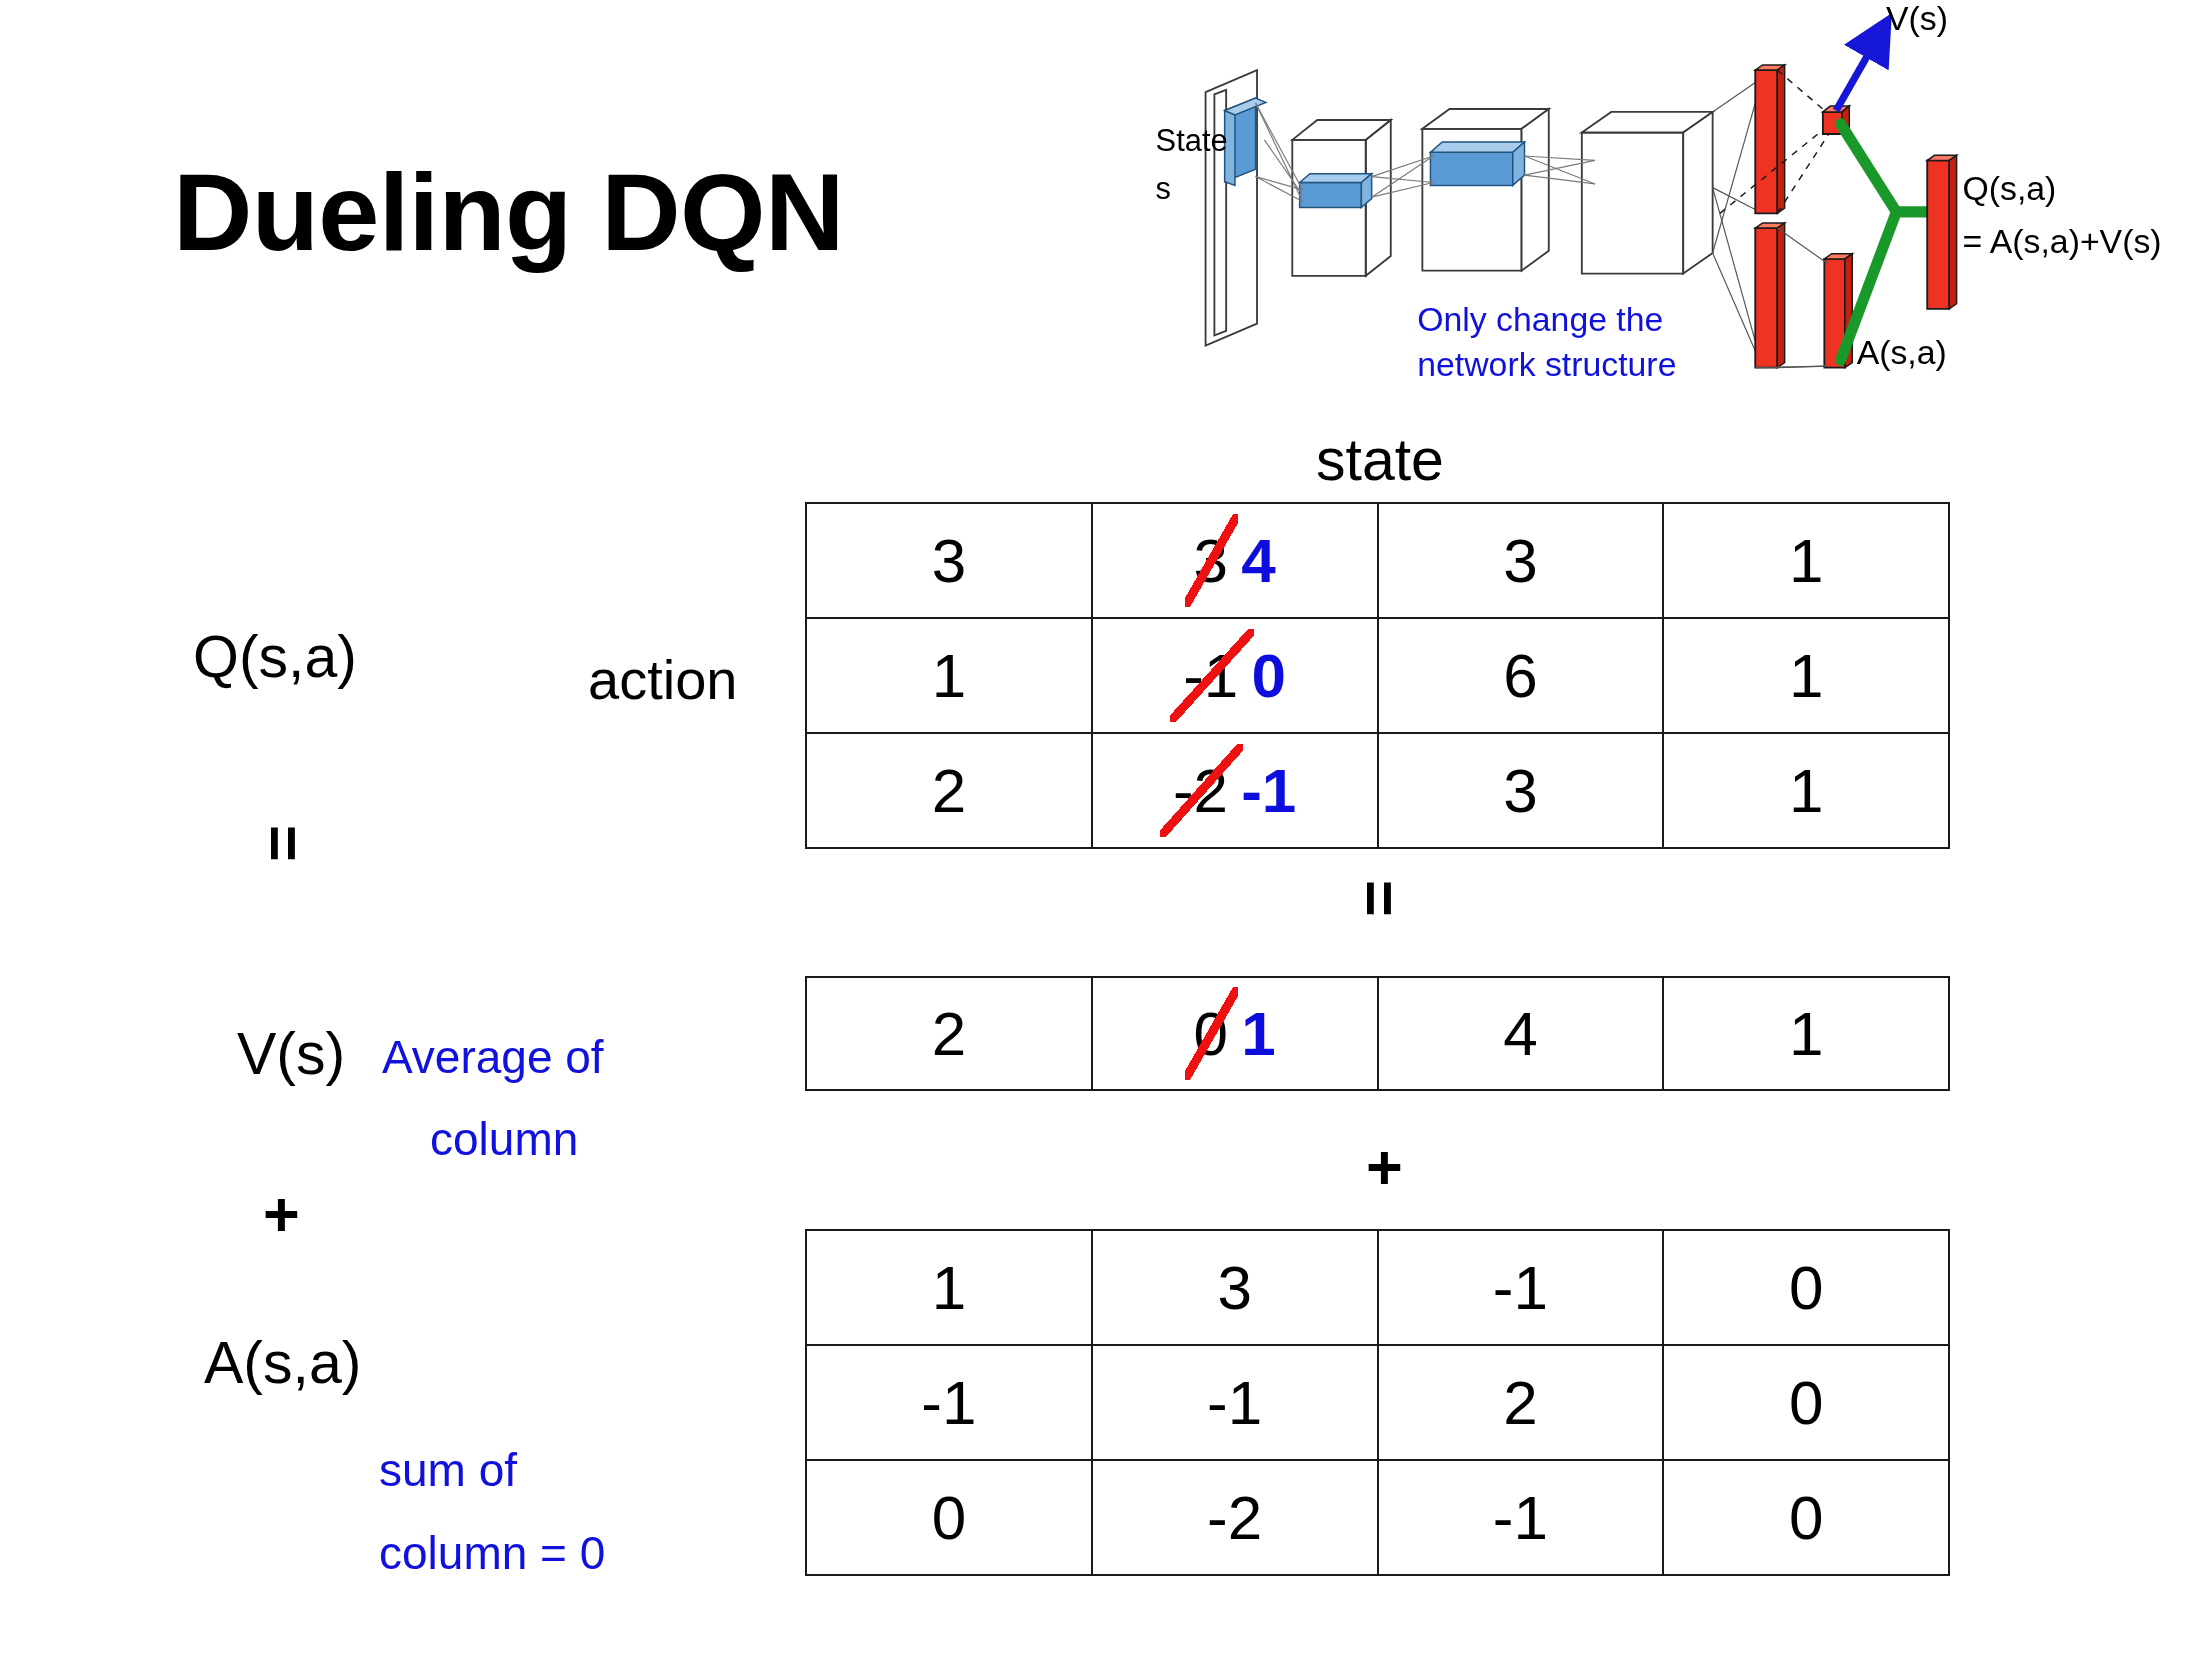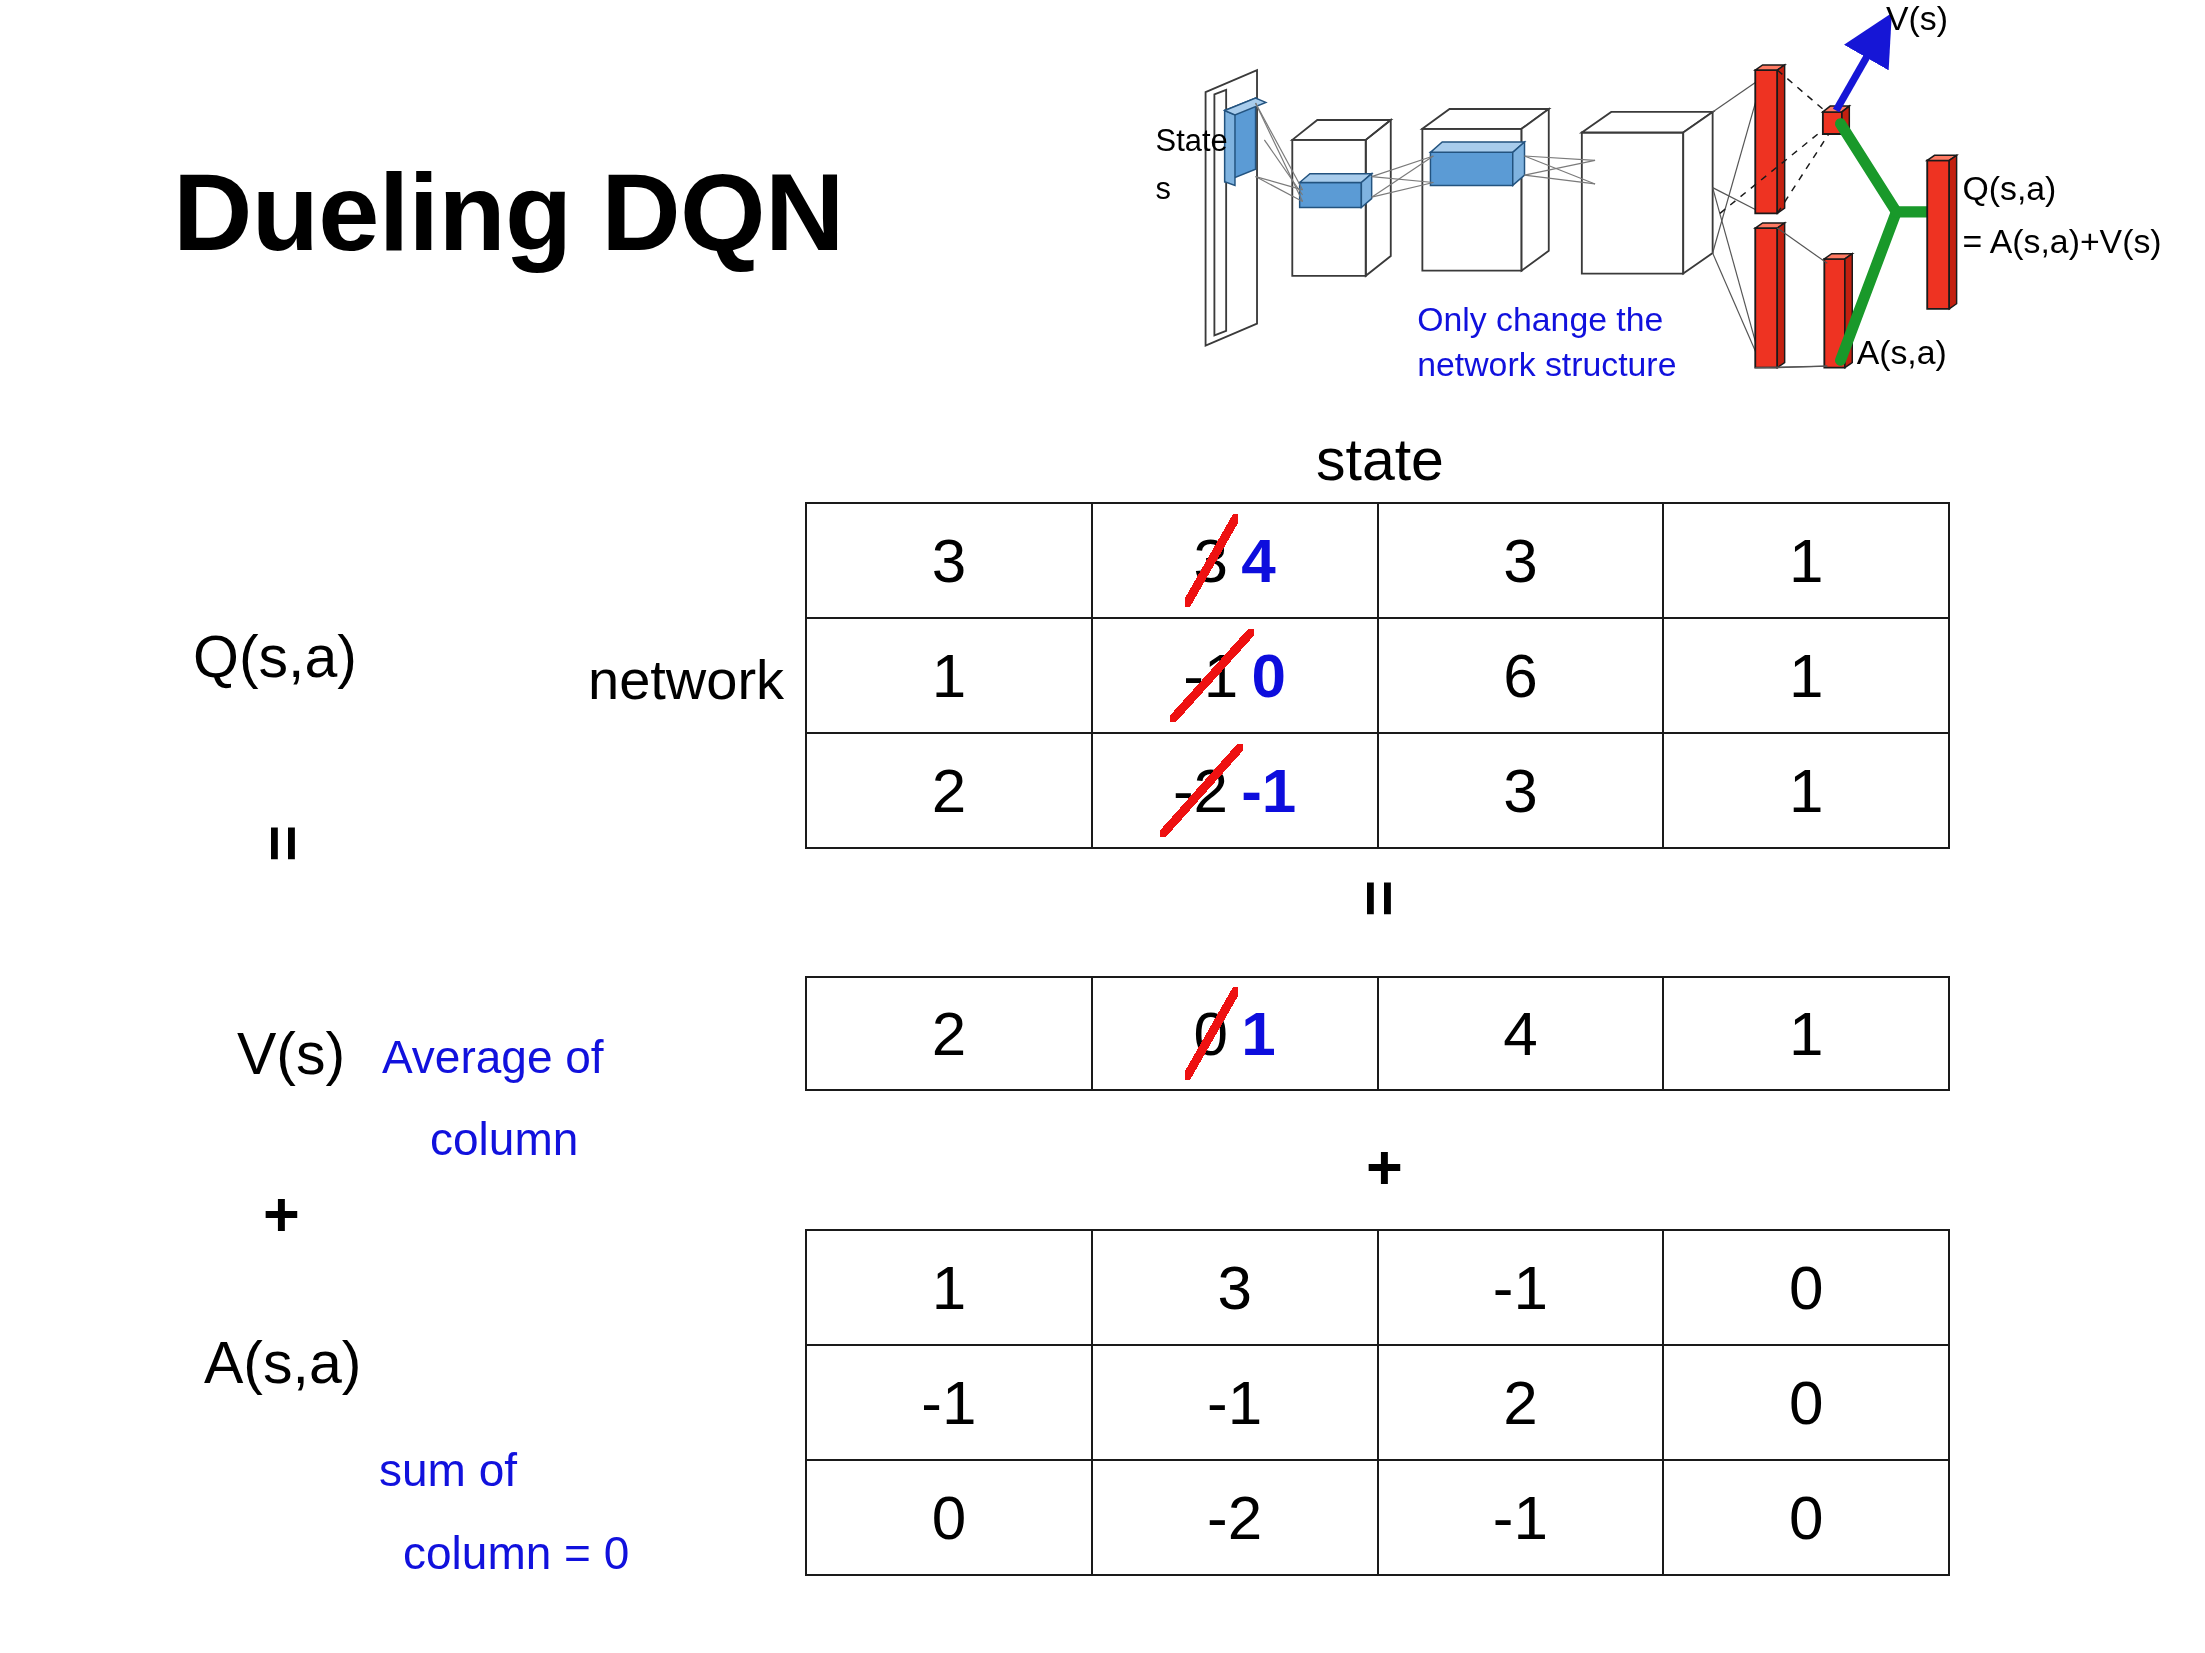--- a/index.html
+++ b/index.html
@@ -249,37 +249,37 @@
       <text id="dg-as" x="1046" y="495" font-family="Liberation Sans, sans-serif" font-size="46" fill="#000000">A(s,a)</text>
       <text id="dg-q1" x="1190" y="272" font-family="Liberation Sans, sans-serif" font-size="46" fill="#000000">Q(s,a)</text>
       <text id="dg-q2" x="1190" y="344" font-family="Liberation Sans, sans-serif" font-size="46" fill="#000000">= A(s,a)+V(s)</text>
       <text id="dg-note1" x="448" y="450" font-family="Liberation Sans, sans-serif" font-size="46" fill="#1111dd">Only change the</text>
       <text id="dg-note2" x="448" y="512" font-family="Liberation Sans, sans-serif" font-size="46" fill="#1111dd">network structure</text>
     </svg>
   </div>
 
   <div class="hdr" style="left:1316px; top:426px; font-size:59px;">state</div>
 
-  <div class="hdr" style="left:588px; top:647px; font-size:56px;">network</div>
+  <div class="hdr" style="left:588px; top:647px; font-size:56px;">action</div>
 
   <div class="lbl lbl-big" style="left:193px; top:625px;">Q(s,a)</div>
 
   <div class="op op-eq" style="left:265px; top:812px;">=</div>
 
   <div class="lbl lbl-big" style="left:237px; top:1022px;">V(s)</div>
 
   <div class="lbl lbl-blue" style="left:382px; top:1029px;">Average of</div>
   <div class="lbl lbl-blue" style="left:382px; top:1111px;margin-left:48px;">column</div>
 
   <div class="op" style="left:263px; top:1183px;">+</div>
 
   <div class="lbl lbl-big" style="left:204px; top:1331px;">A(s,a)</div>
 
   <div class="lbl lbl-blue" style="left:379px; top:1442px;text-align:right;">sum of</div>
-  <div class="lbl lbl-blue" style="left:379px; top:1525px;margin-left:24px;">column = 0</div>
+  <div class="lbl lbl-blue" style="left:379px; top:1525px;">column = 0</div>
 
   <div class="op op-eq" style="left:1361px; top:867px;">=</div>
 
   <div class="op" style="left:1366px; top:1136px;">+</div>
 
   <table class="tbl" id="q-table" style="left:805px; top:502px; width:1145px; height:347px;">
     <tbody id="q-body">
         <tr>
           <td>
             <div class="cellwrap">

